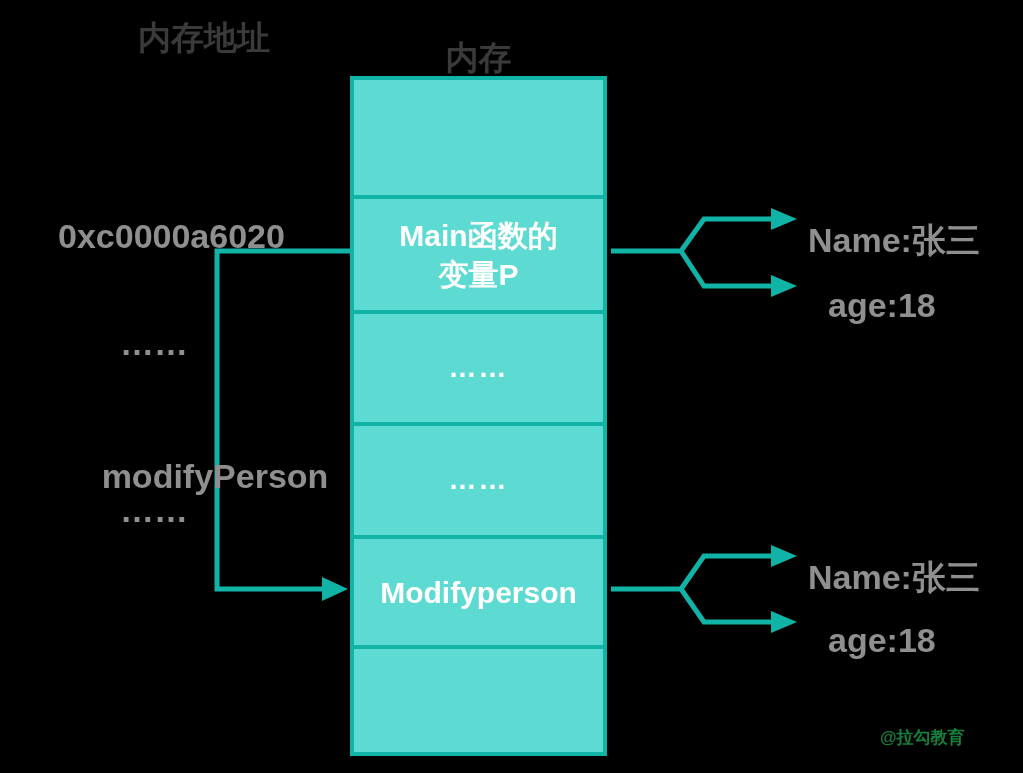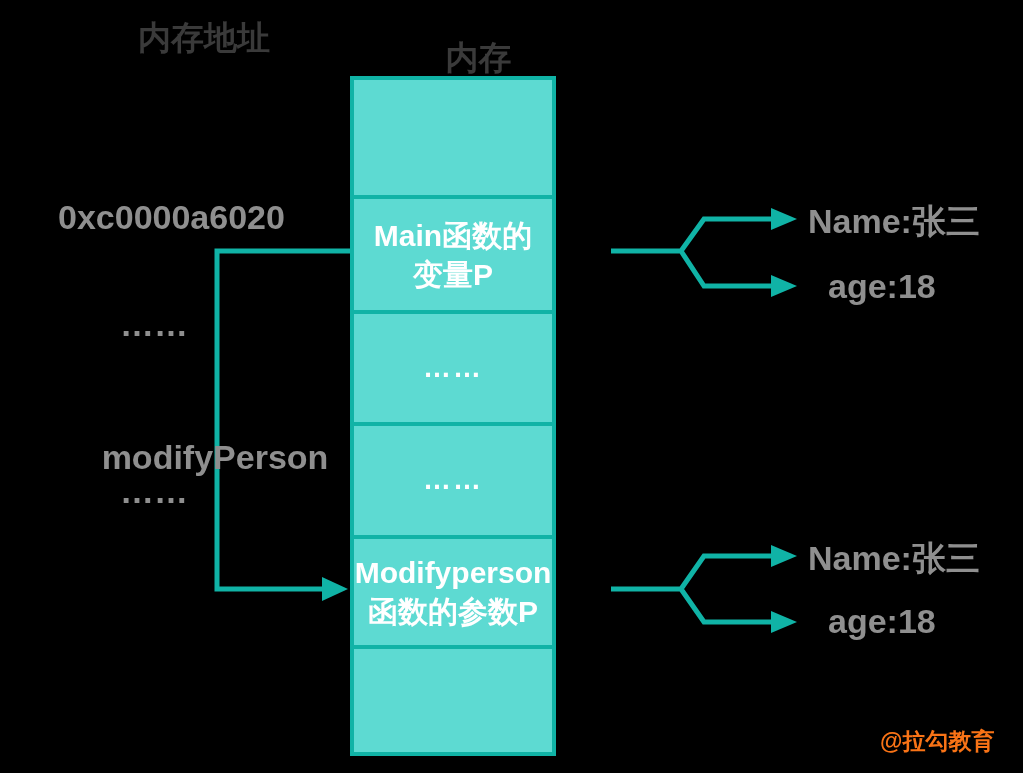--- a/index.html
+++ b/index.html
@@ -18,21 +18,21 @@
   .connector-svg {
     position: absolute;
     left: 0;
     top: 0;
     z-index: 1;
   }
   .mem-col {
     position: absolute;
     left: 350px;
     top: 76px;
-    width: 206px;
+    width: 257px;
     height: 680px;
     box-sizing: border-box;
     background: #5DDAD2;
     border: 4px solid #10B3A6;
     display: flex;
     flex-direction: column;
     z-index: 2;
     justify-content: flex-end;
   }
   .cell {
@@ -55,37 +55,38 @@
   .cell-5 { height: 110px; }
   .cell-6 { flex: 1; }
   .cell .dots { font-size: 28px; letter-spacing: 2px; }
   .lbl {
     position: absolute;
     color: #8F8F8F;
     font-weight: 700;
     font-size: 34px;
     white-space: nowrap;
     z-index: 3;
+    margin-top: 19px;
   }
   .title {
     position: absolute;
     color: #3A3A3A;
     font-weight: 700;
     font-size: 33px;
     white-space: nowrap;
     z-index: 3;
   }
   .center { text-align: center; }
   .watermark {
     position: absolute;
     left: 880px;
     top: 726px;
-    color: #f97316;
+    color: #15803d;
     font-weight: 700;
-    font-size: 23px;
+    font-size: 17px;
     z-index: 3;
   }
 </style>
 </head>
 <body>
 
 <div class="canvas">
 
   <svg class="connector-svg" width="1023" height="773" viewBox="0 0 1023 773">
 
@@ -111,21 +112,20 @@
       <span>变量P</span>
     </div>
     <div class="cell cell-3">
       <span class="dots">……</span>
     </div>
     <div class="cell cell-4">
       <span class="dots">……</span>
     </div>
     <div class="cell cell-5">
       <span>Modifyperson</span>
-      <span>函数的参数P</span>
     </div>
     <div class="cell cell-6"></div>
   </div>
 
   <div class="lbl" style="left:58px; top:198px;">0xc0000a6020</div>
   <div class="lbl" style="left:120px; top:305px;">……</div>
   <div class="lbl center" style="left:65px; top:438px; width:300px;">modifyPerson</div>
   <div class="lbl" style="left:120px; top:472px;">……</div>
 
   <div class="lbl" style="left:808px; top:199px;">Name:张三</div>

